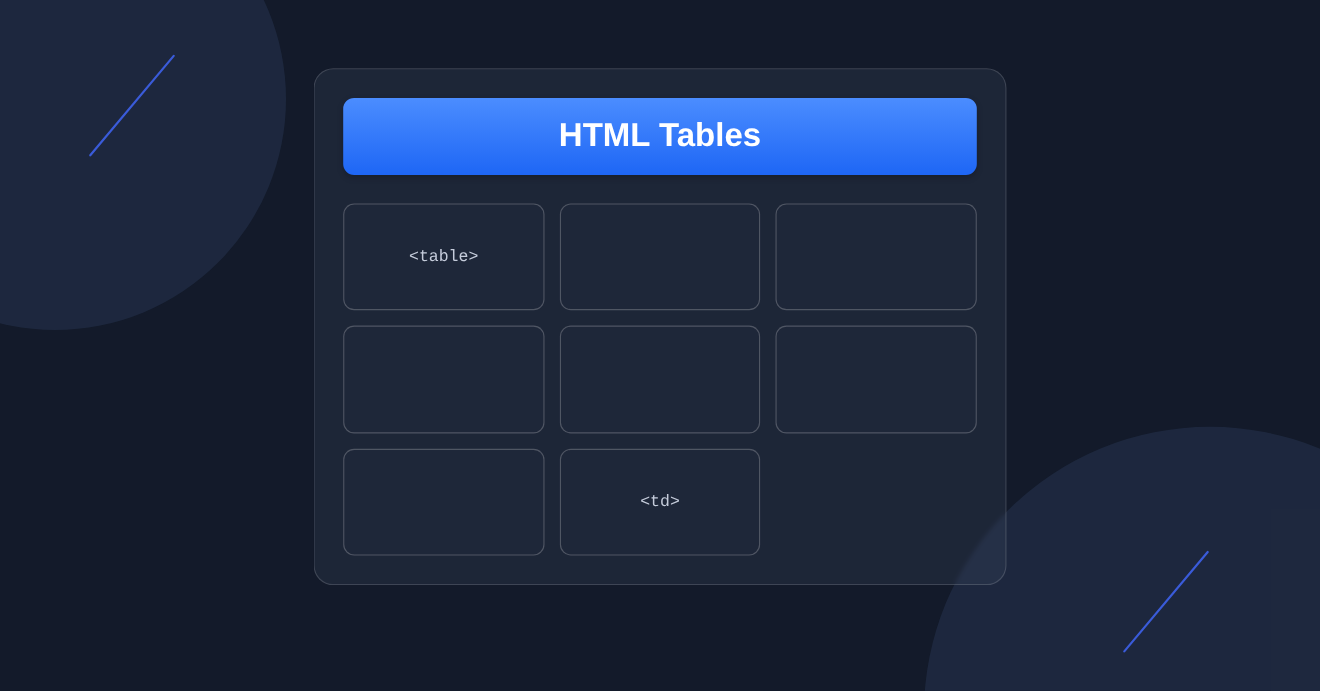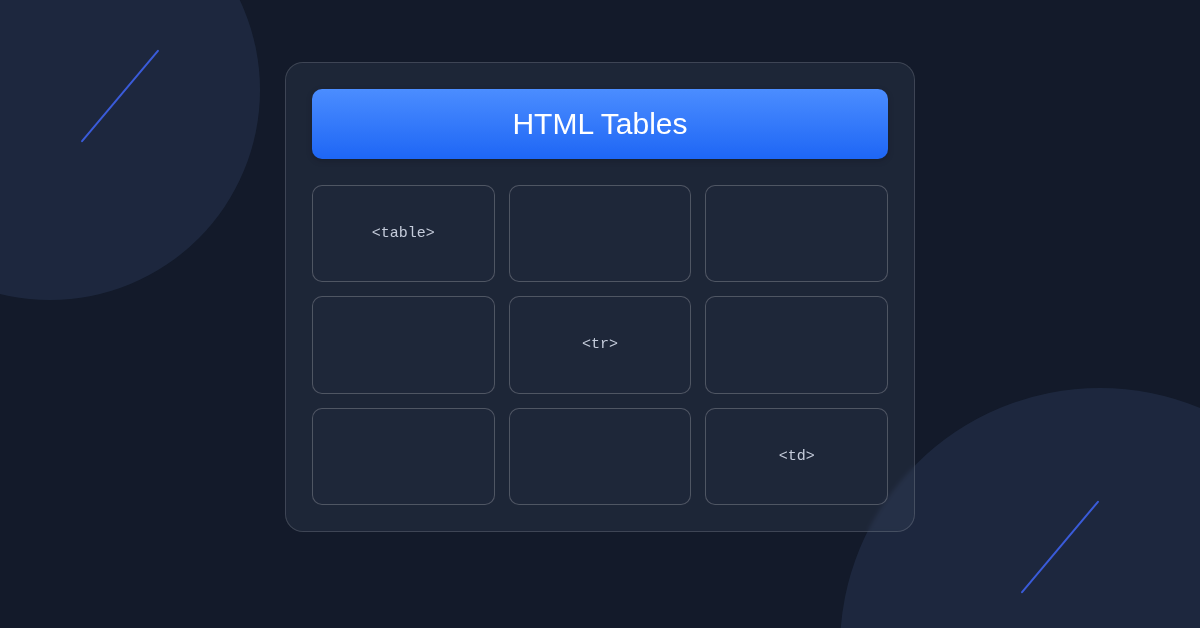--- a/index.html
+++ b/index.html
@@ -64,21 +64,21 @@
   .title-banner {
     width: 100%;
     height: 70px;
     background: linear-gradient(180deg, #4b8dff 0%, #1e66f5 100%);
     border-radius: 10px;
     display: flex;
     align-items: center;
     justify-content: center;
     color: #fff;
     font-size: 30px;
-    font-weight: 400;
+    font-weight: 700;
     box-shadow: 0 2px 6px rgba(0,0,0,0.2);
   }
   .grid {
     margin-top: 26px;
     display: grid;
     grid-template-columns: repeat(3, 1fr);
     grid-template-rows: repeat(3, 1fr);
     gap: 14px;
     height: 320px;
   }
@@ -113,23 +113,20 @@
     <div class="cell">
         <span></span>
       </div>
     <div class="cell">
         <span></span>
       </div>
     <div class="cell">
         <span></span>
       </div>
     <div class="cell">
-        <span>&lt;tr&gt;</span>
-      </div>
-    <div class="cell">
         <span></span>
       </div>
     <div class="cell">
         <span></span>
       </div>
     <div class="cell">
         <span></span>
       </div>
     <div class="cell">
         <span>&lt;td&gt;</span>

